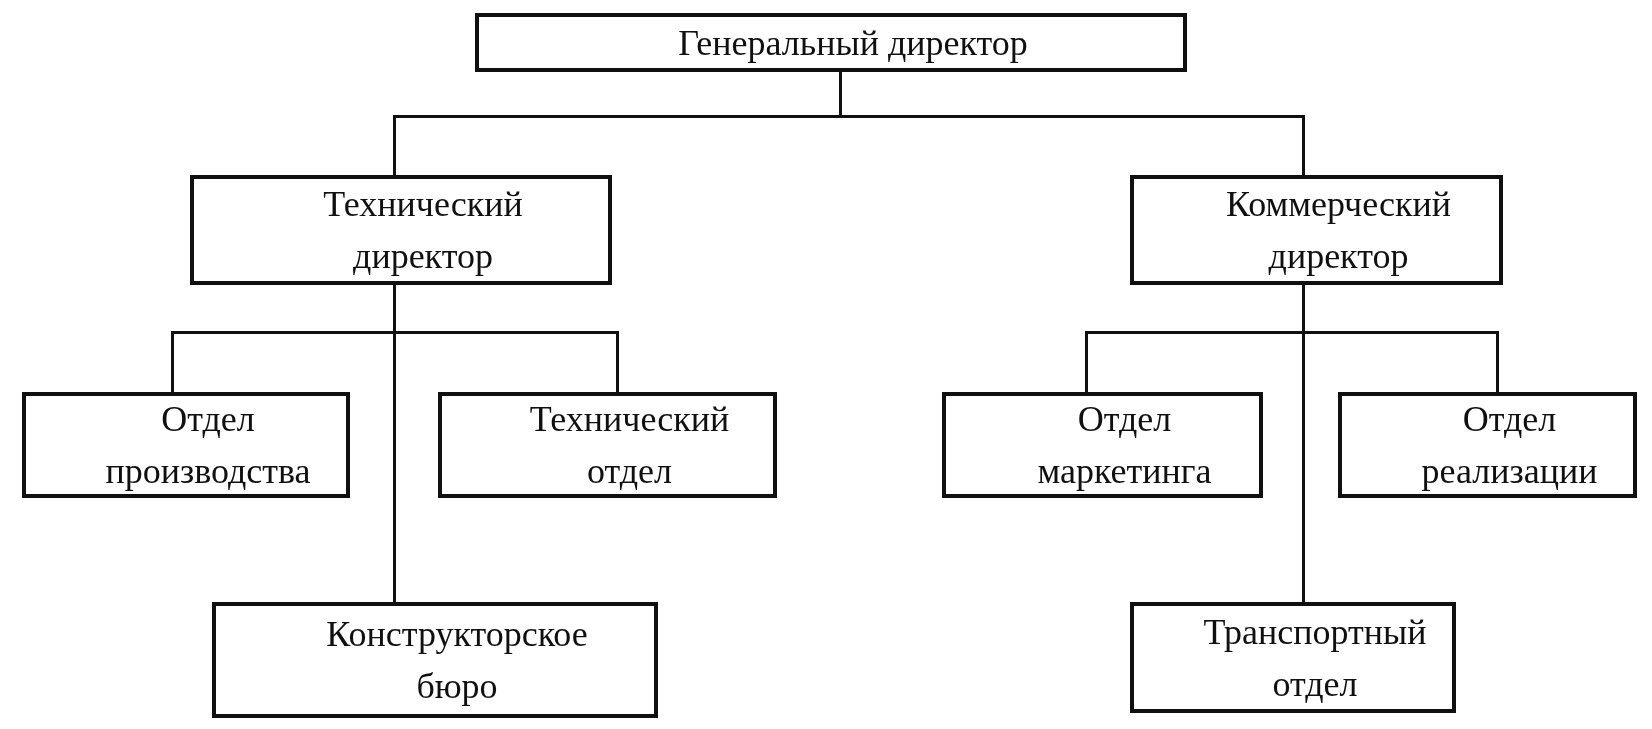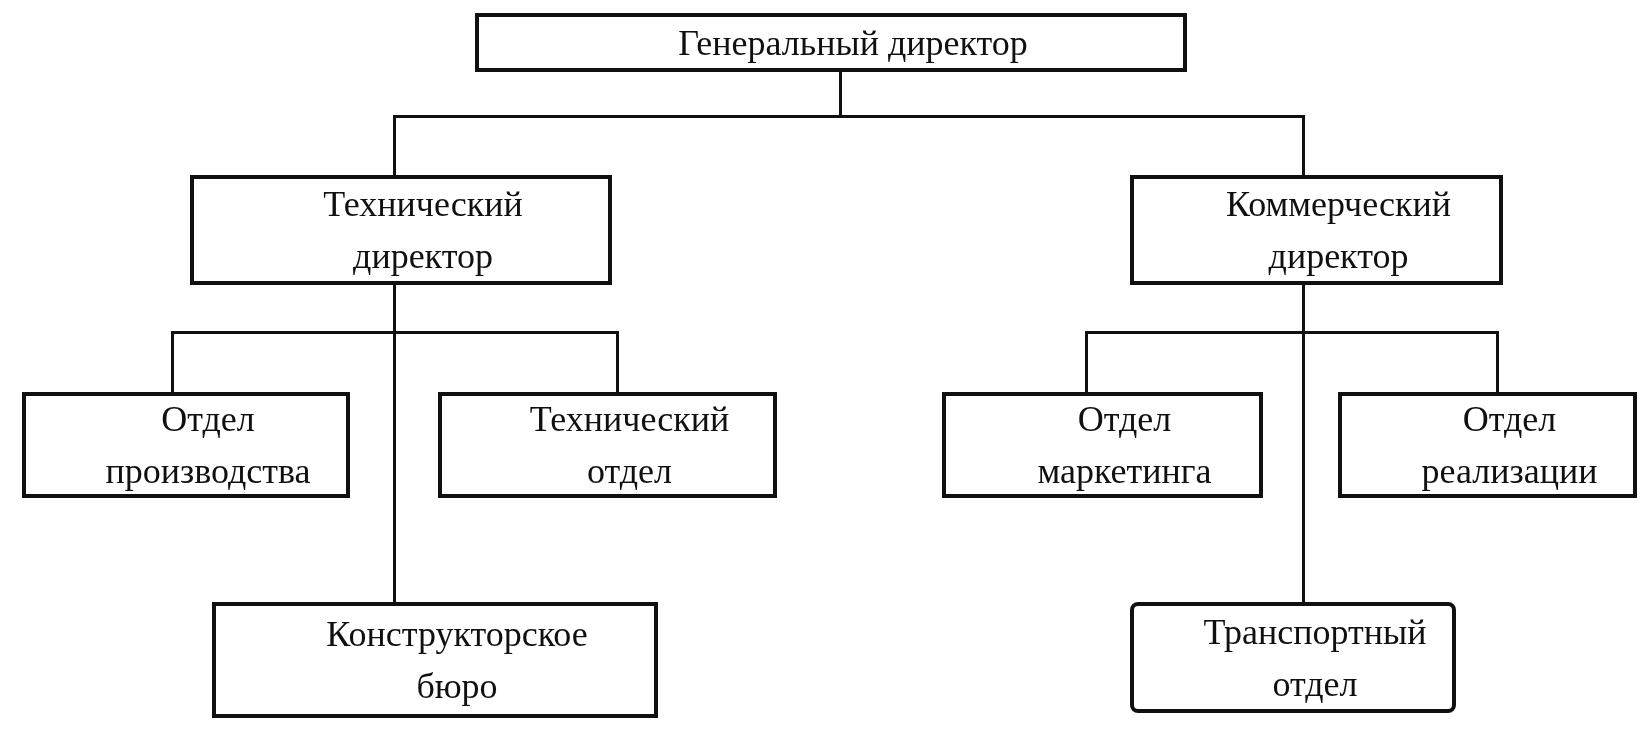--- a/index.html
+++ b/index.html
@@ -37,21 +37,21 @@
 
   
   .b-gen      { left: 475px;  top: 13px;  width: 712px; height: 59px; }
   .b-techdir  { left: 190px;  top: 175px; width: 422px; height: 110px; }
   .b-commdir  { left: 1107px; top: 175px; width: 373px; height: 110px; margin-left: 23px; }
   .b-prod     { left: 22px;   top: 392px; width: 328px; height: 106px; }
   .b-techdep  { left: 438px;  top: 392px; width: 339px; height: 106px; }
   .b-mark     { left: 942px;  top: 392px; width: 321px; height: 106px; }
   .b-real     { left: 1338px; top: 392px; width: 299px; height: 106px; }
   .b-kb       { left: 212px;  top: 602px; width: 446px; height: 116px; }
-  .b-transp   { left: 1130px; top: 602px; width: 326px; height: 111px; border-radius: 8px; }
+  .b-transp   { left: 1130px; top: 602px; width: 326px; height: 111px; }
 
   
   .l-root-drop     { left: 839px;  top: 70px;  width: 3px;   height: 48px; }
   .l-h-top         { left: 393px;  top: 115px; width: 912px; height: 3px; }
   .l-techdir-in    { left: 393px;  top: 115px; width: 3px;   height: 60px; }
   .l-commdir-in    { left: 1302px; top: 115px; width: 3px;   height: 60px; }
   .l-tech-trunk    { left: 393px;  top: 285px; width: 3px;   height: 317px; }
   .l-h-left        { left: 171px;  top: 331px; width: 448px; height: 3px; }
   .l-prod-in       { left: 171px;  top: 331px; width: 3px;   height: 61px; }
   .l-techdep-in    { left: 616px;  top: 331px; width: 3px;   height: 61px; }

